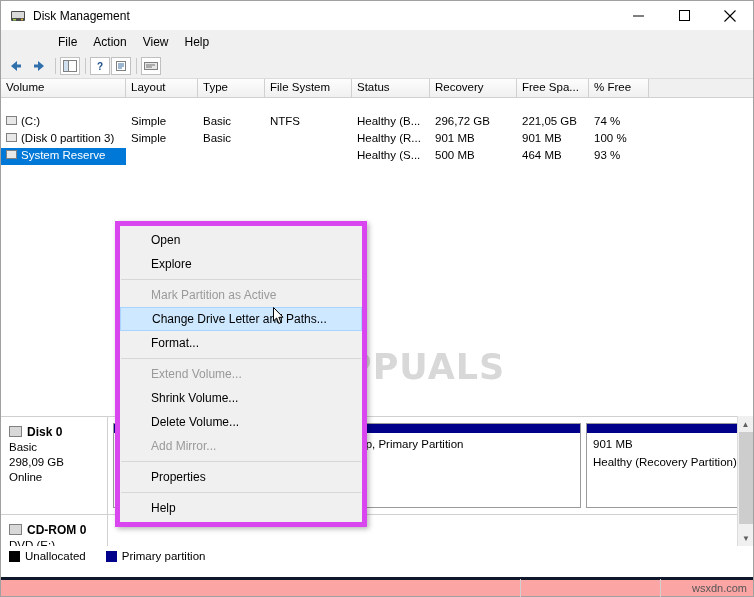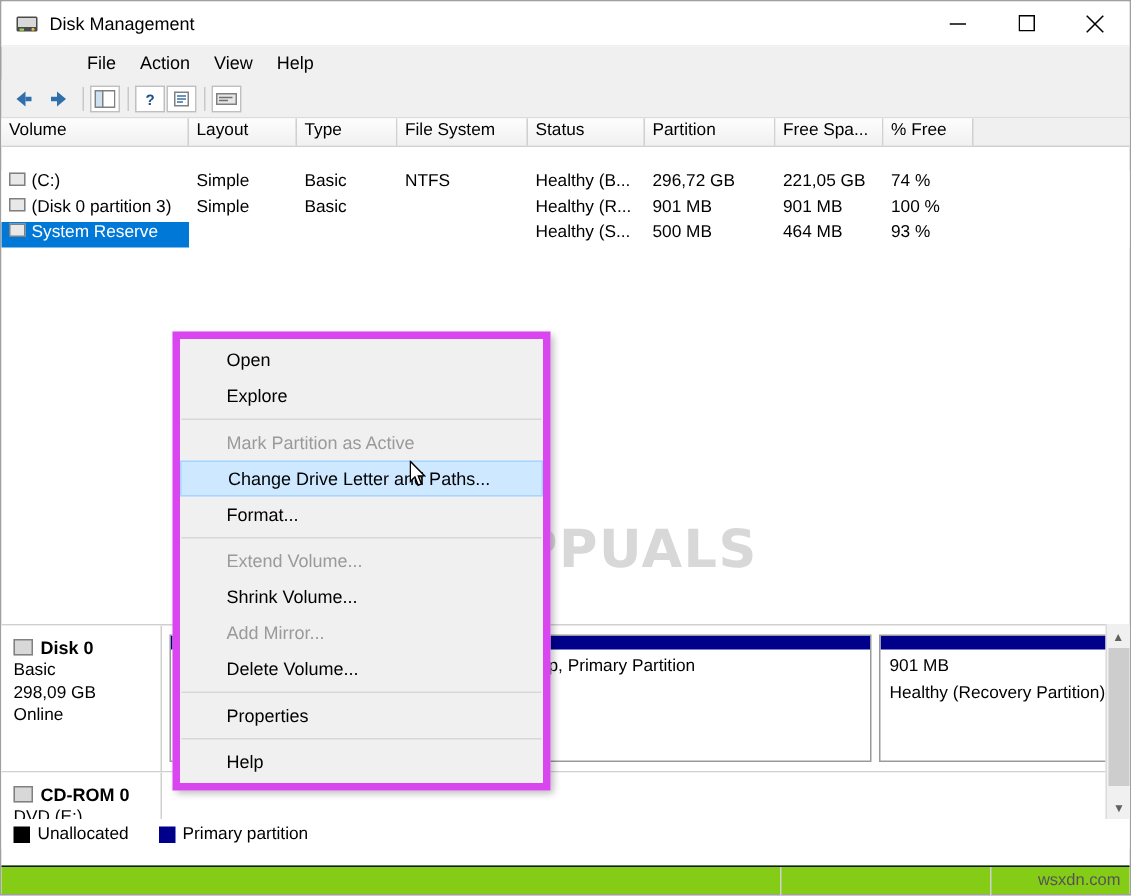--- a/index.html
+++ b/index.html
@@ -147,21 +147,21 @@
   .legend {
     position: absolute; left: 0; right: 0; bottom: 30px; height: 20px;
     background: #fff; display: flex; align-items: center;
     padding-left: 8px; font-size: 11.5px; gap: 6px;
   }
   .legend .sw { width: 11px; height: 11px; display:inline-block; }
   .legend .grp { display: flex; align-items: center; gap: 5px; margin-right: 14px; }
   
   .statusbar {
     position:absolute; left:0; right:0; bottom:0; height: 19px;
-    background: #84cc16; border-top: 1px solid #0f172a;
+    background: #fca5a5; border-top: 3px solid #0f172a;
     display: flex; font-size: 11px; align-items: center;
   }
   .statusbar .sseg { border-right: 1px solid #d0d0d0; height: 19px; }
   .statusbar .s1 { width: 520px; }
   .statusbar .s2 { width: 140px; }
   .statusbar .s3 { flex:1; text-align: right; padding-right: 6px;
                    display:flex; align-items:center; justify-content:flex-end;
                    color:#555; font-size: 11px;}
   
   .vscroll {
@@ -284,21 +284,21 @@
   </div>
 
   <div class="content">
 
     <div class="vol-header">
       <div class="hc c0">Volume</div>
       <div class="hc c1">Layout</div>
       <div class="hc c2">Type</div>
       <div class="hc c3">File System</div>
       <div class="hc c4">Status</div>
-      <div class="hc c5">Partition</div>
+      <div class="hc c5">Recovery</div>
       <div class="hc c6">Free Spa...</div>
       <div class="hc c7">% Free</div>
     </div>
 
     <div class="vol-rows">
       <div class="vol-row">
         <div class="vc c0 first">
           <span class="vol-ico"></span><span>(C:)</span>
         </div>
         <div class="vc c1">Simple</div>
@@ -413,22 +413,22 @@
     <div class="ctxmenu">
       <div class="ctxitem">Open</div>
       <div class="ctxitem">Explore</div>
       <div class="ctxsep"></div>
       <div class="ctxitem disabled">Mark Partition as Active</div>
       <div class="ctxitem highlight">Change Drive Letter and Paths...</div>
       <div class="ctxitem">Format...</div>
       <div class="ctxsep"></div>
       <div class="ctxitem disabled">Extend Volume...</div>
       <div class="ctxitem">Shrink Volume...</div>
+      <div class="ctxitem">Delete Volume...</div>
       <div class="ctxitem disabled">Add Mirror...</div>
-      <div class="ctxitem">Delete Volume...</div>
       <div class="ctxsep"></div>
       <div class="ctxitem">Properties</div>
       <div class="ctxsep"></div>
       <div class="ctxitem">Help</div>
     </div>
 
     <div class="cursor">
       <svg width="12" height="19" viewBox="0 0 12 19">
         <path d="M0.5 0.5 L0.5 14 L3.6 11 L5.8 16.5 L8 15.6 L5.9 10.3 L10 10.2 Z" fill="#ffffff" stroke="#000000" stroke-width="1"></path>
       </svg>

